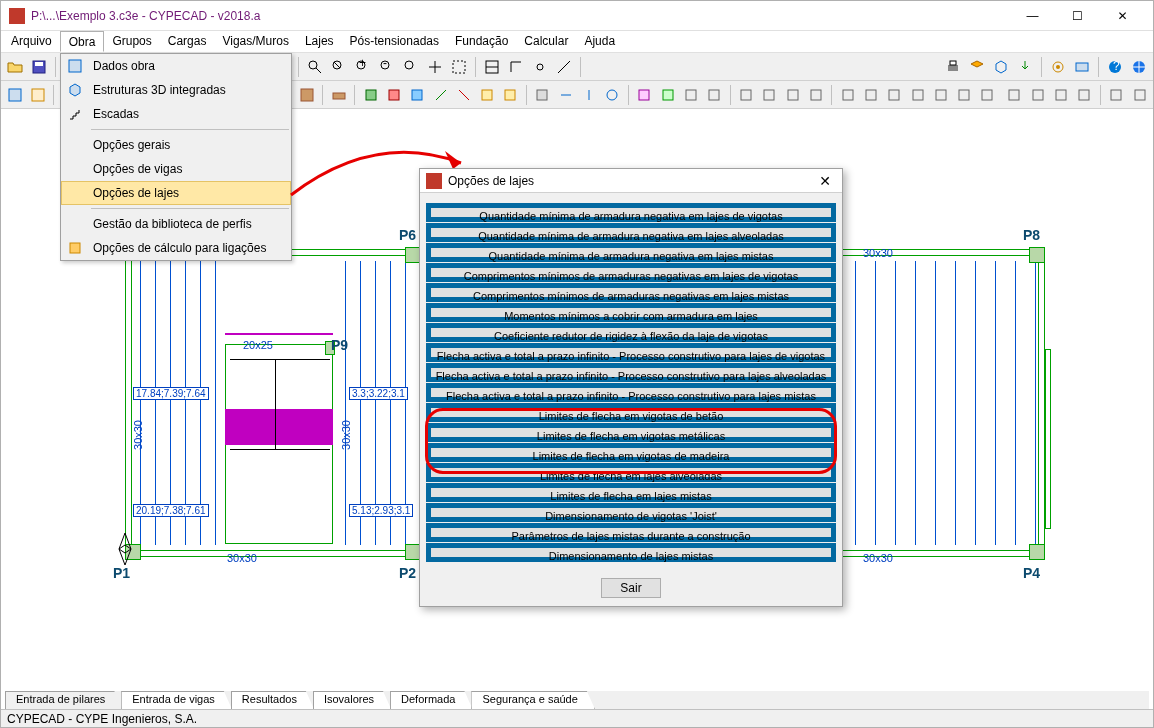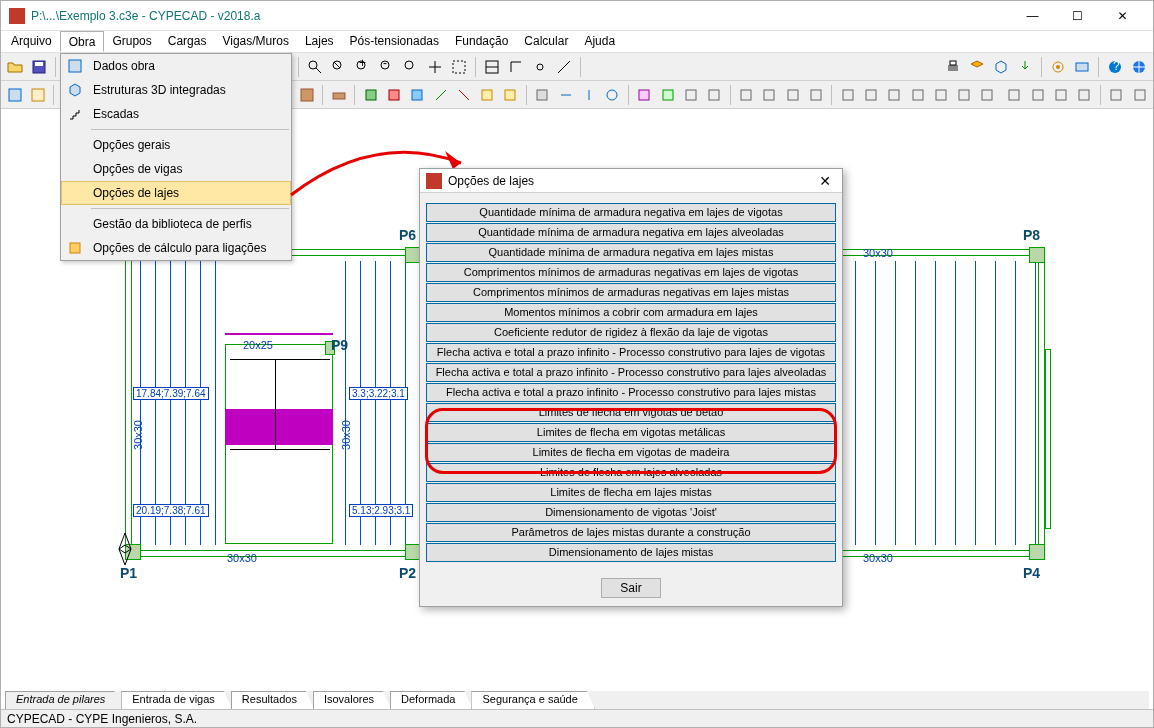--- a/index.html
+++ b/index.html
@@ -1,21 +1,21 @@
 <!DOCTYPE html>
 <html><head>
 <meta charset="utf-8">
 <style>
 * { box-sizing: border-box; margin: 0; padding: 0; font-family: "Segoe UI", Tahoma, sans-serif; font-size: 12px; }
 body { background: #fff; width: 1154px; height: 728px; position: relative; overflow: hidden; border: 1px solid #b0b0b0; }
 
 
 .titlebar { height: 30px; background: #fff; display: flex; align-items: center; padding: 0 8px; border-bottom: 1px solid #e0e0e0; }
 .titlebar .icon { width: 16px; height: 16px; background: #c0392b; margin-right: 6px; }
-.titlebar .title { flex: 1; color: #0f766e; }
+.titlebar .title { flex: 1; color: #701a75; }
 .titlebar .winbtn { width: 45px; height: 30px; display: flex; align-items: center; justify-content: center; color: #000; }
 
 
 .menubar { height: 22px; background: #fff; display: flex; align-items: stretch; padding-left: 2px; border-bottom: 1px solid #e0e0e0; }
 .menubar .menuitem { padding: 3px 8px; cursor: default; }
 .menubar .menuitem.open { background: #fff; border: 1px solid #b0b0b0; border-bottom: 1px solid #fff; z-index: 20; position: relative; }
 
 
 .toolbar { height: 28px; background: #f0f0f0; display: flex; align-items: center; padding: 0 4px; gap: 4px; border-bottom: 1px solid #d0d0d0; }
 .tbtn { width: 20px; height: 20px; display:flex; align-items:center; justify-content:center; }
@@ -31,34 +31,34 @@
 .dropdown .dd-sep { height:1px; background:#c0c0c0; margin:3px 2px 3px 30px; }
 .dropdown .dd-row.sel { background:#ffe8a6; border:1px solid #e5c365; }
 .dropdown .dd-row.sel .dd-label { padding-left:3px; }
 
 
 .canvas { position:absolute; top:108px; left:4px; right:4px; bottom:36px; background:#fff; overflow:hidden; }
 
 
 .tabs { position:absolute; bottom:18px; left:4px; right:4px; height:18px; display:flex; background:#f0f0f0; }
 .tab { padding:1px 10px; background:#fff; border:1px solid #a0a0a0; border-bottom:none; margin-right:-1px; font-size:11px; clip-path: polygon(0 0, calc(100% - 8px) 0, 100% 100%, 0 100%); padding-right:16px;}
-.tab:first-child { background:#f0f0f0;font-style:italic; }
+.tab:first-child { background:#f0f0f0; }
 
 
 .status { position:absolute; bottom:0; left:0; right:0; height:18px; background:#f0f0f0; border-top:1px solid #c0c0c0; display:flex; align-items:center; padding:0 6px; font-size:11px; }
 .status .right { margin-left:auto;margin-top:45px; }
 
 
 .dialog { position:absolute; top:167px; left:418px; width:424px; background:#f0f0f0; border:1px solid #a0a0a0; box-shadow:3px 3px 8px rgba(0,0,0,0.3); z-index:30; }
 .dialog .dlg-title { height:24px; display:flex; align-items:center; padding:0 6px; background:#fff; border-bottom:1px solid #d0d0d0;}
 .dialog .dlg-title .icon { width:16px; height:16px; background:#c0392b; margin-right:6px;}
 .dialog .dlg-title .t { flex:1; font-weight:normal; }
 .dialog .dlg-title .x { width:22px; text-align:center; font-size:14px;}
 .dialog .dlg-body { padding:10px 6px 6px; display:flex; flex-direction:column; gap:1px; }
-.dlg-btn { height:19px; background:#e1e1e1; border:1px solid #0369a1; text-align:center; line-height:17px; font-size:11px; cursor:default;}
+.dlg-btn { height:19px; background:#e1e1e1; border:5px solid #0369a1; text-align:center; line-height:17px; font-size:11px; cursor:default;}
 .dialog .exit-row { text-align:center; padding:10px 0 8px;}
 .dialog .exit-btn { display:inline-block; padding:2px 18px; background:#e1e1e1; border:1px solid #adadad;}
 
 
 .red-oval { position:absolute; border:3px solid #e60000; border-radius:18px; pointer-events:none; z-index:31;}
 
 
 .red-arrow { position:absolute; z-index:25; pointer-events:none; }
 .pillar { position:absolute; background:#b8d8a8; border:1px solid #00a000; }
 .pillar-label { position:absolute; font-size:14px; color:#0c4a6e; font-weight:bold;}
@@ -456,21 +456,21 @@
   <div class="black-line" style="top:340px;left:225px;width:100px;height:1px;"></div>
   <div class="black-line" style="top:250px;left:270px;width:1px;height:90px;"></div>
 
   <div class="pillar" style="top:435px;left:120px;width:16px;height:16px;"></div>
   <div class="pillar" style="top:435px;left:400px;width:16px;height:16px;"></div>
   <div class="pillar" style="top:435px;left:1024px;width:16px;height:16px;"></div>
   <div class="pillar" style="top:138px;left:400px;width:16px;height:16px;"></div>
   <div class="pillar" style="top:138px;left:1024px;width:16px;height:16px;"></div>
   <div class="pillar" style="top:232px;left:320px;width:10px;height:14px;"></div>
 
-  <div class="pillar-label" style="top:456px;left:115px;">P1</div>
+  <div class="pillar-label" style="top:456px;left:108px;">P1</div>
   <div class="pillar-label" style="top:456px;left:394px;">P2</div>
   <div class="pillar-label" style="top:456px;left:1018px;">P4</div>
   <div class="pillar-label" style="top:118px;left:394px;">P6</div>
   <div class="pillar-label" style="top:118px;left:1018px;">P8</div>
   <div class="pillar-label" style="top:228px;left:326px;">P9</div>
 
   <div class="dim-text" style="top:278px;left:128px;">17.84;7.39;7.64</div>
   <div class="dim-text" style="top:395px;left:128px;">20.19;7.38;7.61</div>
   <div class="dim-text" style="top:278px;left:344px;">3.3;3.22;3.1</div>
   <div class="dim-text" style="top:395px;left:344px;">5.13;2.93;3.1</div>

